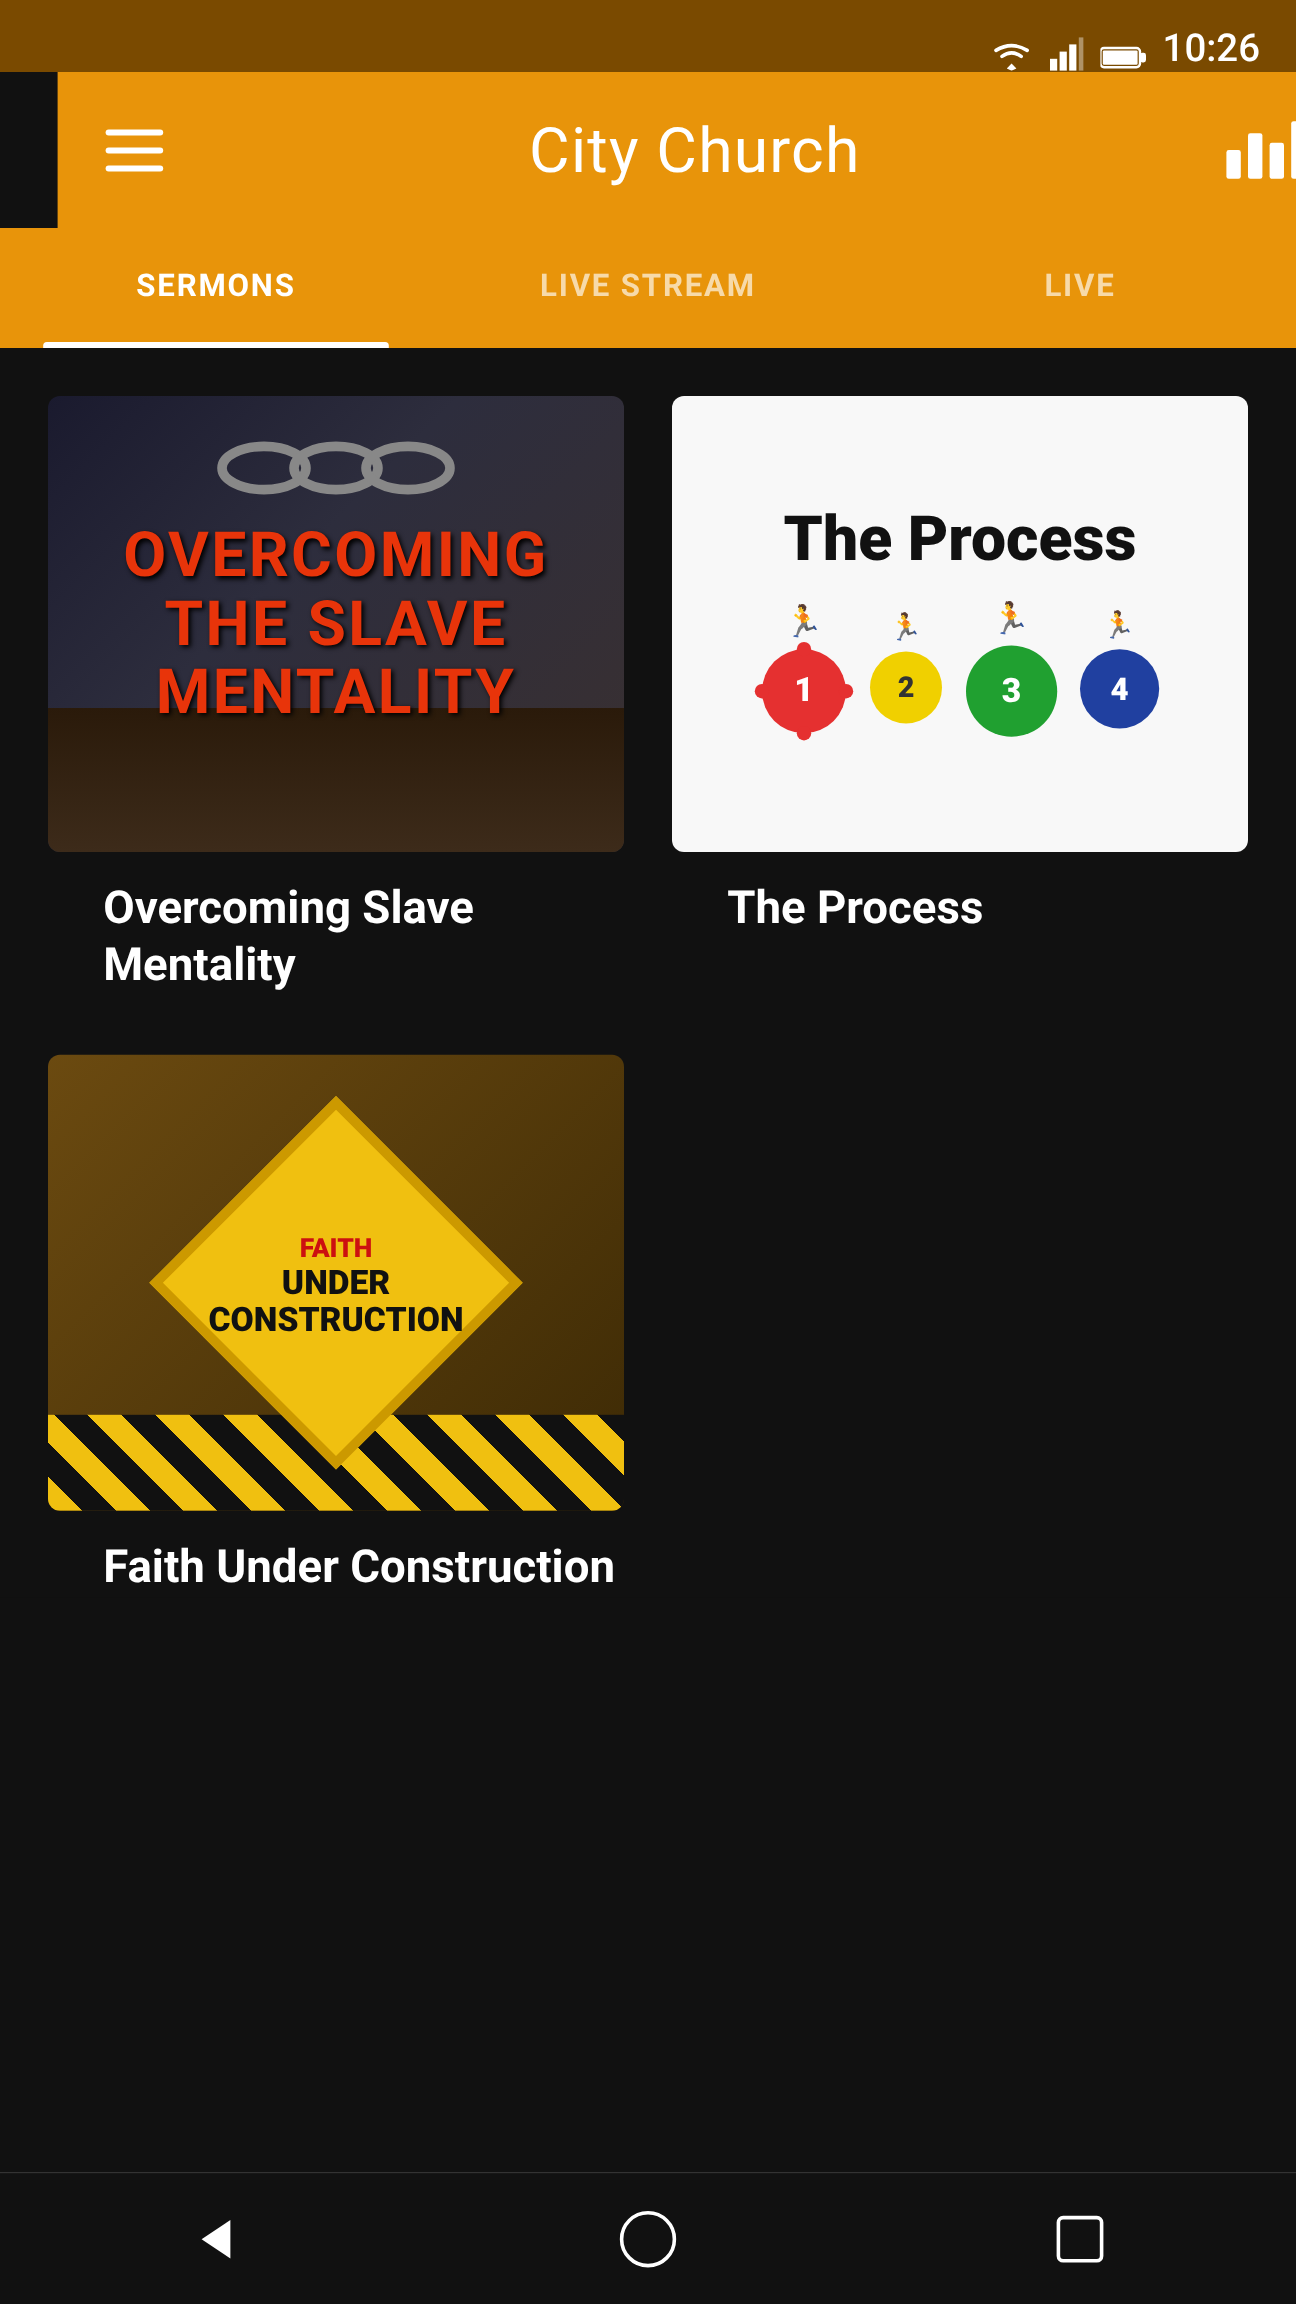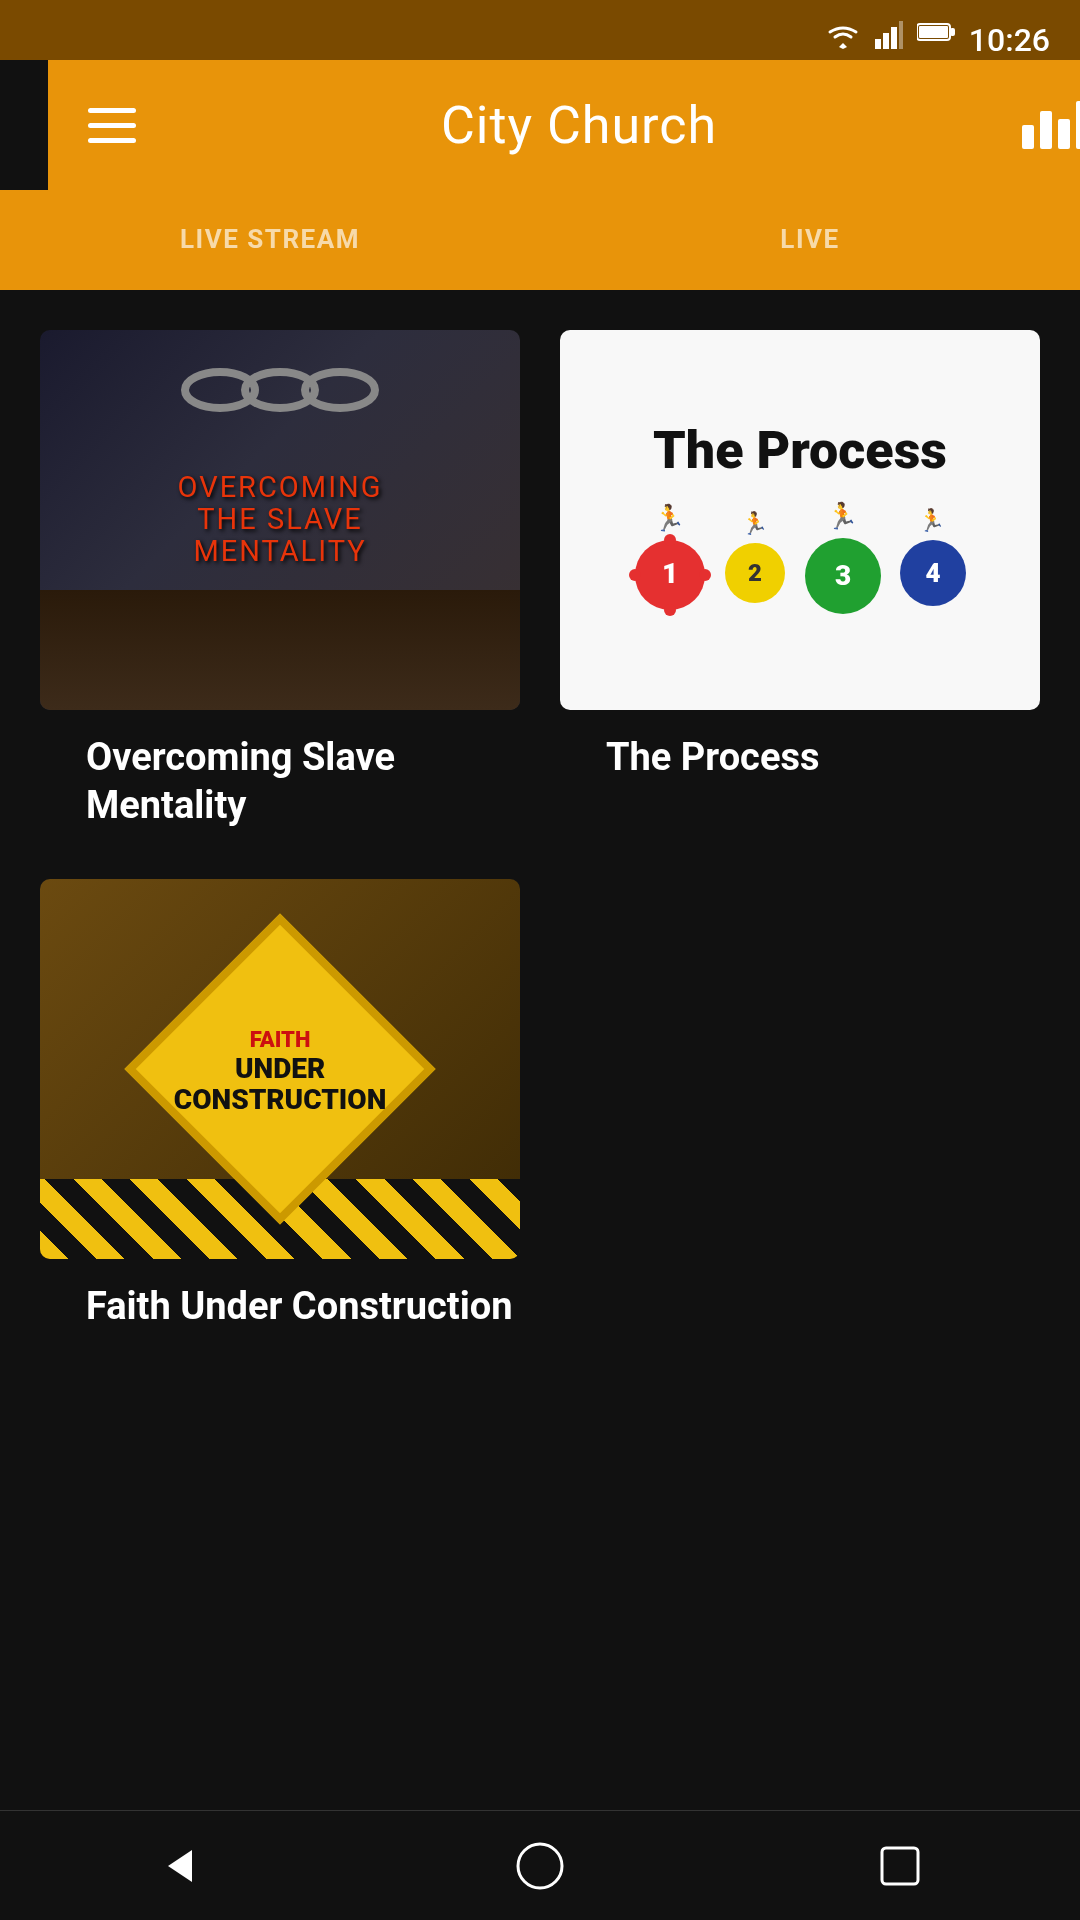--- a/index.html
+++ b/index.html
@@ -20,21 +20,21 @@
       height: 60px;
       background: #7a4a00;
       display: flex;
       align-items: center;
       justify-content: flex-end;
       padding: 0 30px;
       gap: 18px;
     }
     .status-icons {
       display: flex;
-      align-items: flex-start;
+      align-items: flex-end;
       gap: 14px;
       margin-top: 20px;
     }
     .status-time {
       font-size: 32px;
       font-weight: 500;
       color: #fff;
     }
 
     
@@ -160,22 +160,22 @@
     }
     .thumb-slave .overlay-text {
       position: absolute;
       top: 50%;
       left: 50%;
       transform: translate(-50%, -50%);
       text-align: center;
       width: 90%;
     }
     .thumb-slave .overlay-text .line1 {
-      font-size: 29px;
-      font-weight: 400;
+      font-size: 52px;
+      font-weight: 700;
       color: #e8340a;
       text-shadow: 2px 2px 4px #000;
       letter-spacing: 2px;
       line-height: 1.1;
     }
     .thumb-slave .ground {
       position: absolute;
       bottom: 0;
       width: 100%;
       height: 120px;
@@ -319,20 +319,21 @@
   <span class="app-title">City Church</span>
   <div class="bar-chart-icon">
     <div class="bar" style="width:12px;height:24px;"></div>
     <div class="bar" style="width:12px;height:38px;"></div>
     <div class="bar" style="width:12px;height:30px;"></div>
     <div class="bar" style="width:12px;height:48px;"></div>
   </div>
 </div>
 
 <div class="nav-tabs">
+  <div class="nav-tab active">SERMONS</div>
   <div class="nav-tab">LIVE STREAM</div>
   <div class="nav-tab">LIVE</div>
 </div>
 
 <div class="content">
   <div class="sermon-grid">
 
     <div class="sermon-card">
       <div class="sermon-thumbnail thumb-slave">
         <div class="ground"></div>

